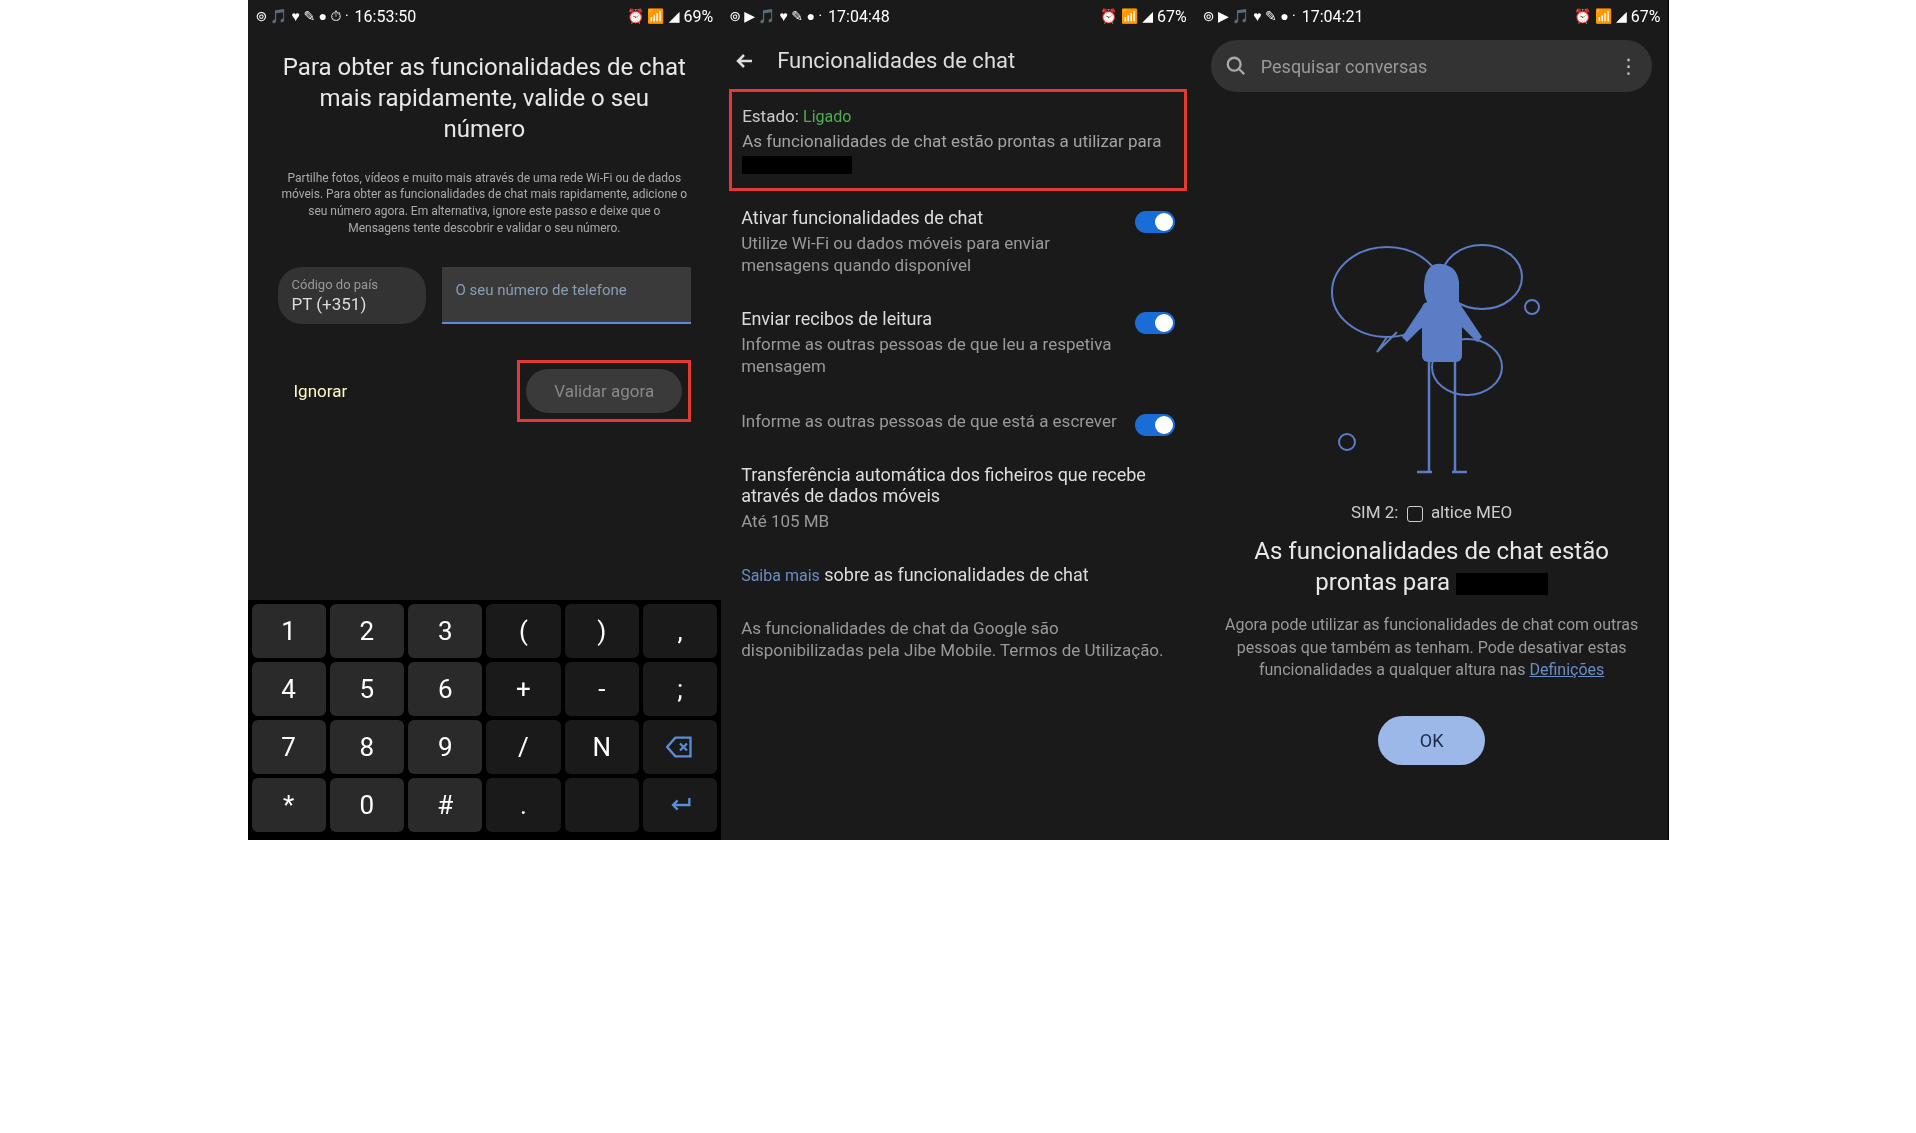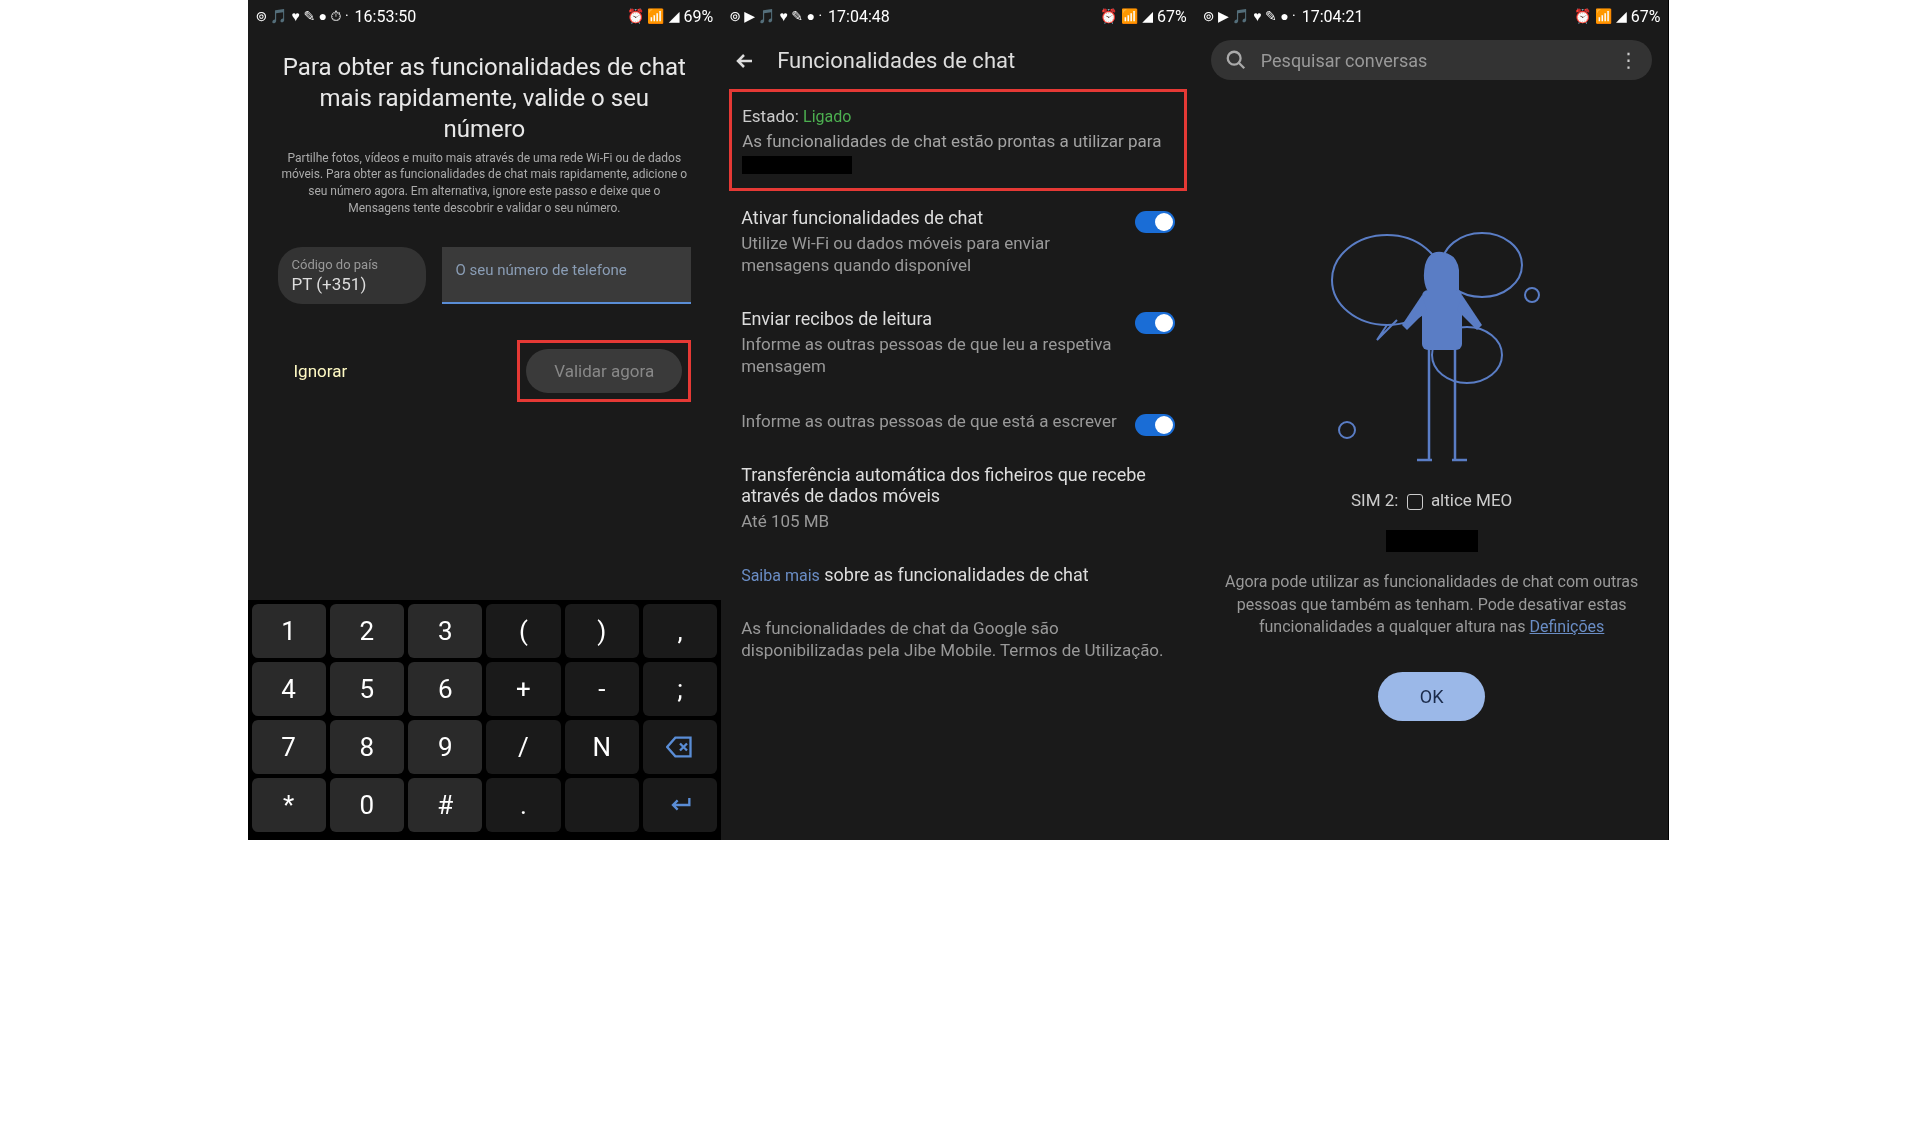--- a/index.html
+++ b/index.html
@@ -10,21 +10,21 @@
 .screen:nth-child(3) { width: 473.67px; }
 
 
 .status-bar { height: 32px; display: flex; align-items: center; justify-content: space-between; padding: 0 8px; color: #fff; font-size: 16px; }
 .status-left { display: flex; align-items: center; gap: 6px; }
 .status-right { display: flex; align-items: center; gap: 4px; }
 .status-icons { display: flex; align-items: center; gap: 2px; font-size: 14px; }
 
 
 .s1-content { padding: 20px 30px; color: #ddd; text-align: center; }
-.s1-title { font-size: 24px; font-weight: 400; line-height: 1.3; margin-bottom: 4px; color: #e8e8e8; }
+.s1-title { font-size: 24px; font-weight: 400; line-height: 1.3; margin-bottom: 24px; color: #e8e8e8; }
 .s1-desc { font-size: 12px; color: #aaa; line-height: 1.4; margin-bottom: 30px; }
 .s1-inputs { display: flex; gap: 16px; margin-bottom: 36px; }
 .s1-country { background: #333; padding: 10px 14px; width: 148px; text-align: left; border-radius: 24px; }
 .s1-country-label { font-size: 13px; color: #999; }
 .s1-country-val { font-size: 17px; color: #ddd; margin-top: 2px; }
 .s1-phone { background: #3a3a3a; padding: 14px; flex: 1; text-align: left; border-bottom: 2px solid #5a8dd6; }
 .s1-phone-placeholder { font-size: 15px; color: #8a9db5; }
 .s1-actions { display: flex; justify-content: space-between; align-items: center; }
 .s1-ignore { color: #fef9c3; font-size: 17px; padding: 10px 16px; }
 .s1-validate-wrap { border: 3px solid #e53935; padding: 6px; }
@@ -48,21 +48,21 @@
 .s2-redact { background: #000; display: inline-block; width: 110px; height: 18px; vertical-align: middle; }
 .s2-item { padding: 16px 20px; border-bottom: 0; position: relative; }
 .s2-item-title { color: #ddd; font-size: 18px; margin-bottom: 4px; }
 .s2-item-desc { color: #999; font-size: 17px; line-height: 1.3; padding-right: 50px; }
 .s2-toggle { position: absolute; right: 20px; top: 20px; width: 40px; height: 22px; background: #1a6dd6; border-radius: 11px; }
 .s2-toggle::after { content: ''; position: absolute; right: 2px; top: 2px; width: 18px; height: 18px; background: #fff; border-radius: 50%; }
 .s2-link { color: #6a8dc5; }
 .s2-footer { padding: 16px 20px; color: #999; font-size: 17px; line-height: 1.3; }
 
 
-.s3-search { margin: 8px 16px; background: #333; border-radius: 28px; height: 40px; display: flex; align-items: center; padding: 0 14px; gap: 14px; }
+.s3-search { margin: 8px 16px; background: #333; border-radius: 28px; height: 52px; display: flex; align-items: center; padding: 0 14px; gap: 14px; }
 .s3-search-icon { color: #aaa; width: 22px; height: 22px; }
 .s3-search-text { color: #999; font-size: 18px; flex: 1; }
 .s3-menu { color: #ccc; font-size: 20px; }
 .s3-illus { display: flex; justify-content: center; margin-top: 100px; margin-bottom: 20px; }
 .s3-sim { text-align: center; color: #ccc; font-size: 17px; margin-bottom: 14px; }
 .s3-sim-icon { display: inline-block; width: 16px; height: 16px; border: 1.5px solid #ccc; border-radius: 3px; vertical-align: middle; margin: 0 4px; }
 .s3-heading { color: #e8e8e8; font-size: 24px; text-align: center; padding: 0 20px; line-height: 1.3; margin-bottom: 16px; }
 .s3-redact { background: #000; display: inline-block; width: 92px; height: 22px; vertical-align: middle; }
 .s3-body { color: #999; font-size: 16px; text-align: center; padding: 0 20px; line-height: 1.4; margin-bottom: 34px; }
 .s3-body-link { color: #6a8dc5; text-decoration: underline; text-align: right; }
@@ -239,21 +239,21 @@
       <path d="M112 170 L112 280 M138 170 L138 280" stroke-width="2.5"></path>
       <path d="M100 280 L115 280 M135 280 L150 280" stroke-width="2.5"></path>
     </svg>
   </div>
   <div class="s3-sim">
     <span>SIM 2:</span>
     <span class="s3-sim-icon"></span>
     <span>altice MEO</span>
   </div>
   <div class="s3-heading">
-    <span class="s3-redact"></span>
+    <span>As funcionalidades de chat estão prontas para </span><span class="s3-redact"></span>
   </div>
   <div class="s3-body">
     <span>Agora pode utilizar as funcionalidades de chat com outras pessoas que também as tenham. Pode desativar estas funcionalidades a qualquer altura nas </span><span class="s3-body-link">Definições</span>
   </div>
   <button class="s3-ok">OK</button>
 </div>
 
 </div>
 
 </body></html>

